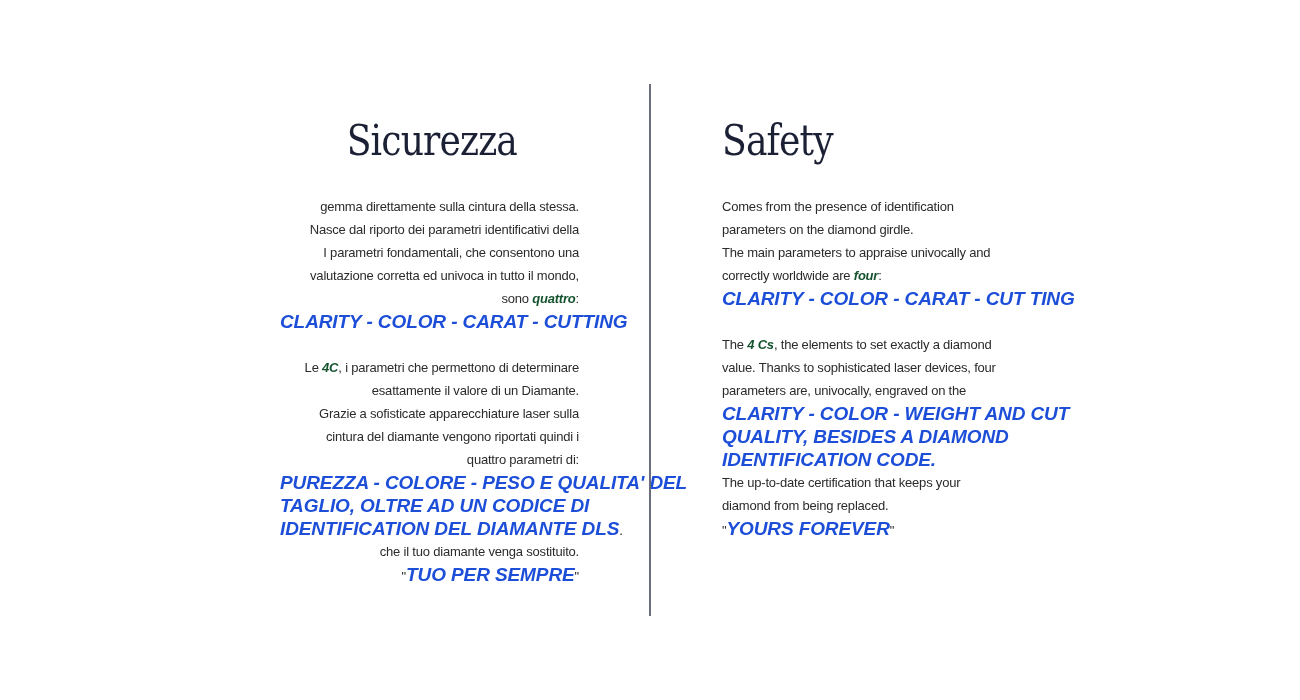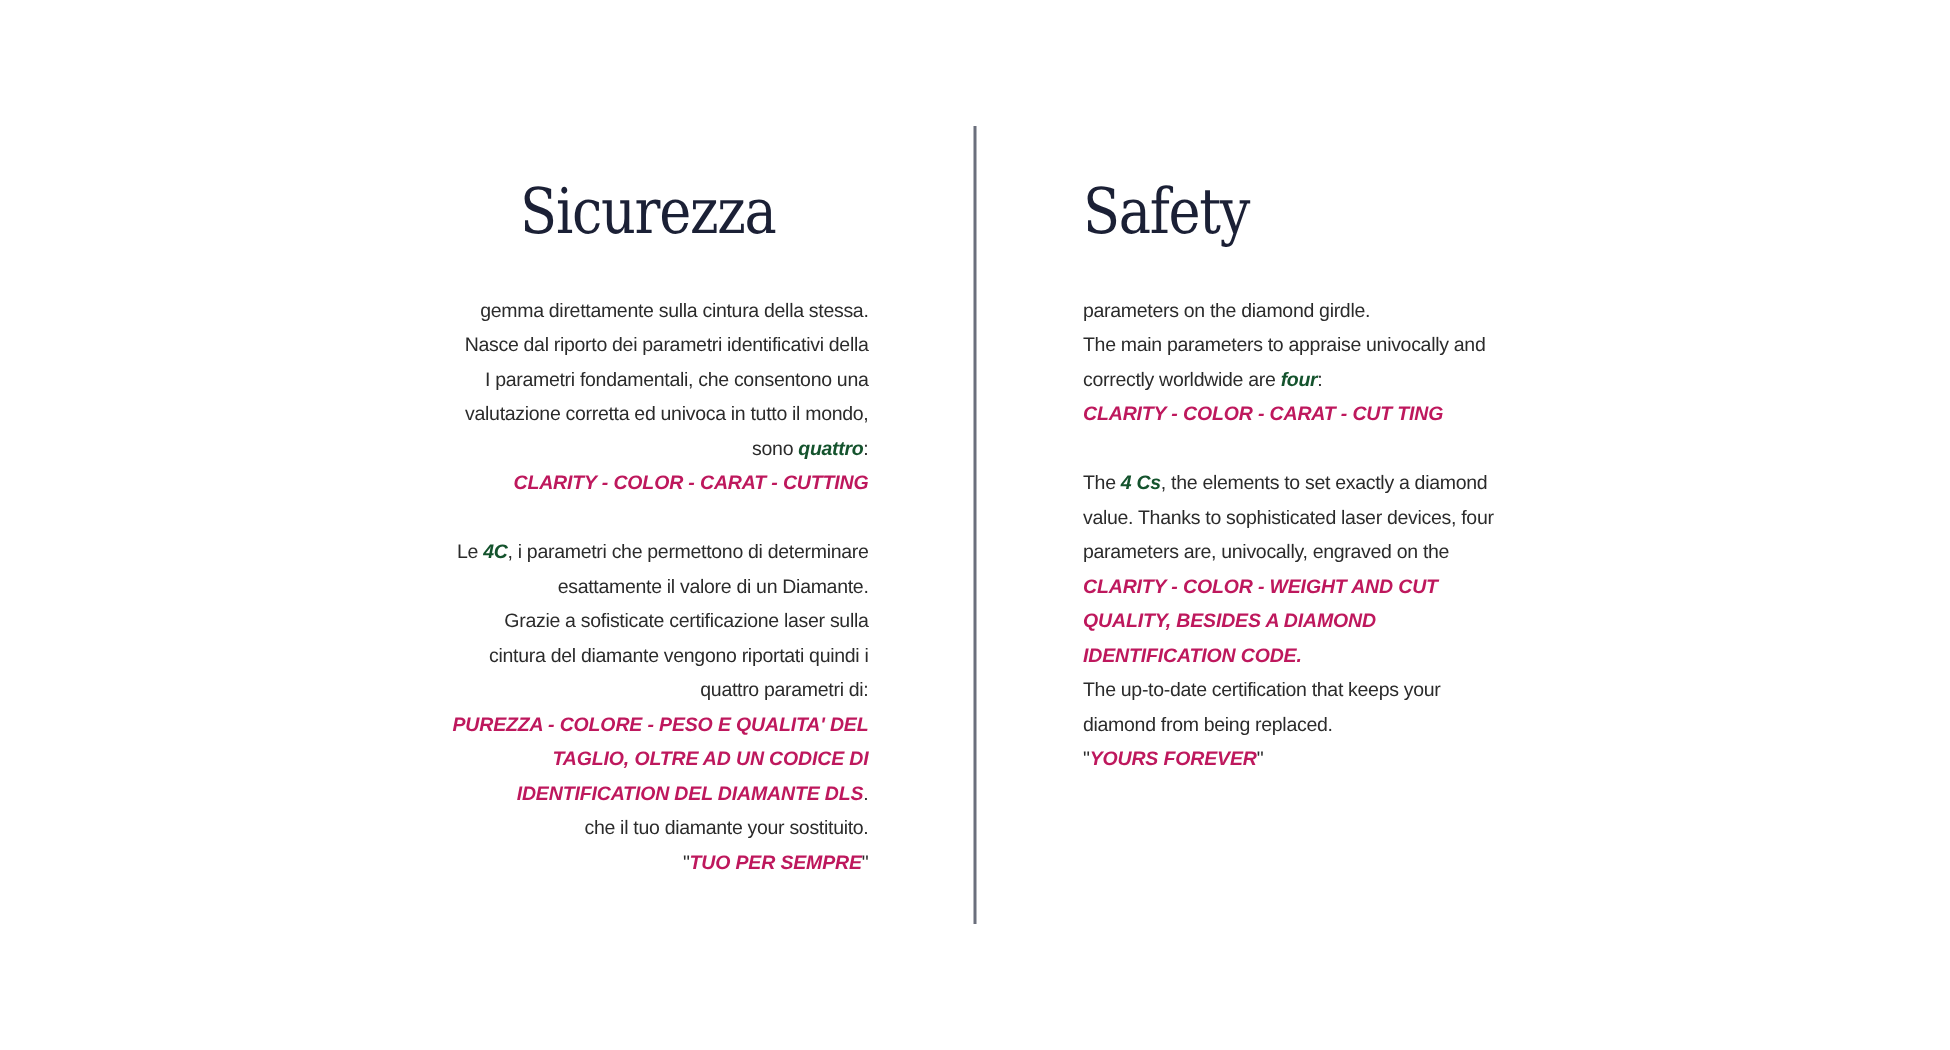--- a/index.html
+++ b/index.html
@@ -82,58 +82,59 @@
     }
     .spacer { display: block; height: 23px; }
     .em {
       font-style: italic;
       font-weight: bold;
       color: #14532d;
     }
     .caps {
       font-style: italic;
       font-weight: bold;
-      font-size: 13px;
+      font-size: 19px;
       letter-spacing: -0.1px;
-      color: #be185d;
+      color: #1d4ed8;
     }
   </style>
 </head>
 <body>
 
 <div class="section">
 
   <div class="col col-it">
     <h2 class="title">Sicurezza</h2>
     <div class="body">
       <span class="line">gemma direttamente sulla cintura della stessa.</span>
       <span class="line">Nasce dal riporto dei parametri identificativi della</span>
       <span class="line">I parametri fondamentali, che consentono una</span>
       <span class="line">valutazione corretta ed univoca in tutto il mondo,</span>
       <span class="line"><span>sono </span><span class="em">quattro</span><span>:</span></span>
       <span class="line caps">CLARITY - COLOR - CARAT - CUTTING</span>
       <span class="spacer"></span>
       <span class="line"><span>Le </span><span class="em">4C</span><span>, i parametri che permettono di determinare</span></span>
       <span class="line">esattamente il valore di un Diamante.</span>
-      <span class="line">Grazie a sofisticate certificazione laser sulla</span>
+      <span class="line">Grazie a sofisticate apparecchiature laser sulla</span>
       <span class="line">cintura del diamante vengono riportati quindi i</span>
       <span class="line">quattro parametri di:</span>
       <span class="line caps">PUREZZA - COLORE - PESO E QUALITA' DEL</span>
       <span class="line caps">TAGLIO, OLTRE AD UN CODICE DI</span>
       <span class="line"><span class="caps">IDENTIFICATION DEL DIAMANTE DLS</span><span>.</span></span>
-      <span class="line">che il tuo diamante your sostituito.</span>
+      <span class="line">che il tuo diamante venga sostituito.</span>
       <span class="line"><span>"</span><span class="caps">TUO PER SEMPRE</span><span>"</span></span>
     </div>
   </div>
 
   <div class="divider"></div>
 
   <div class="col col-en">
     <h2 class="title">Safety</h2>
     <div class="body">
+      <span class="line">Comes from the presence of identification</span>
       <span class="line">parameters on the diamond girdle.</span>
       <span class="line">The main parameters to appraise univocally and</span>
       <span class="line"><span>correctly worldwide are </span><span class="em">four</span><span>:</span></span>
       <span class="line caps">CLARITY - COLOR - CARAT - CUT TING</span>
       <span class="spacer"></span>
       <span class="line"><span>The </span><span class="em">4 Cs</span><span>, the elements to set exactly a diamond</span></span>
       <span class="line">value. Thanks to sophisticated laser devices, four</span>
       <span class="line">parameters are, univocally, engraved on the</span>
       <span class="line caps">CLARITY - COLOR - WEIGHT AND CUT</span>
       <span class="line caps">QUALITY, BESIDES A DIAMOND</span>

